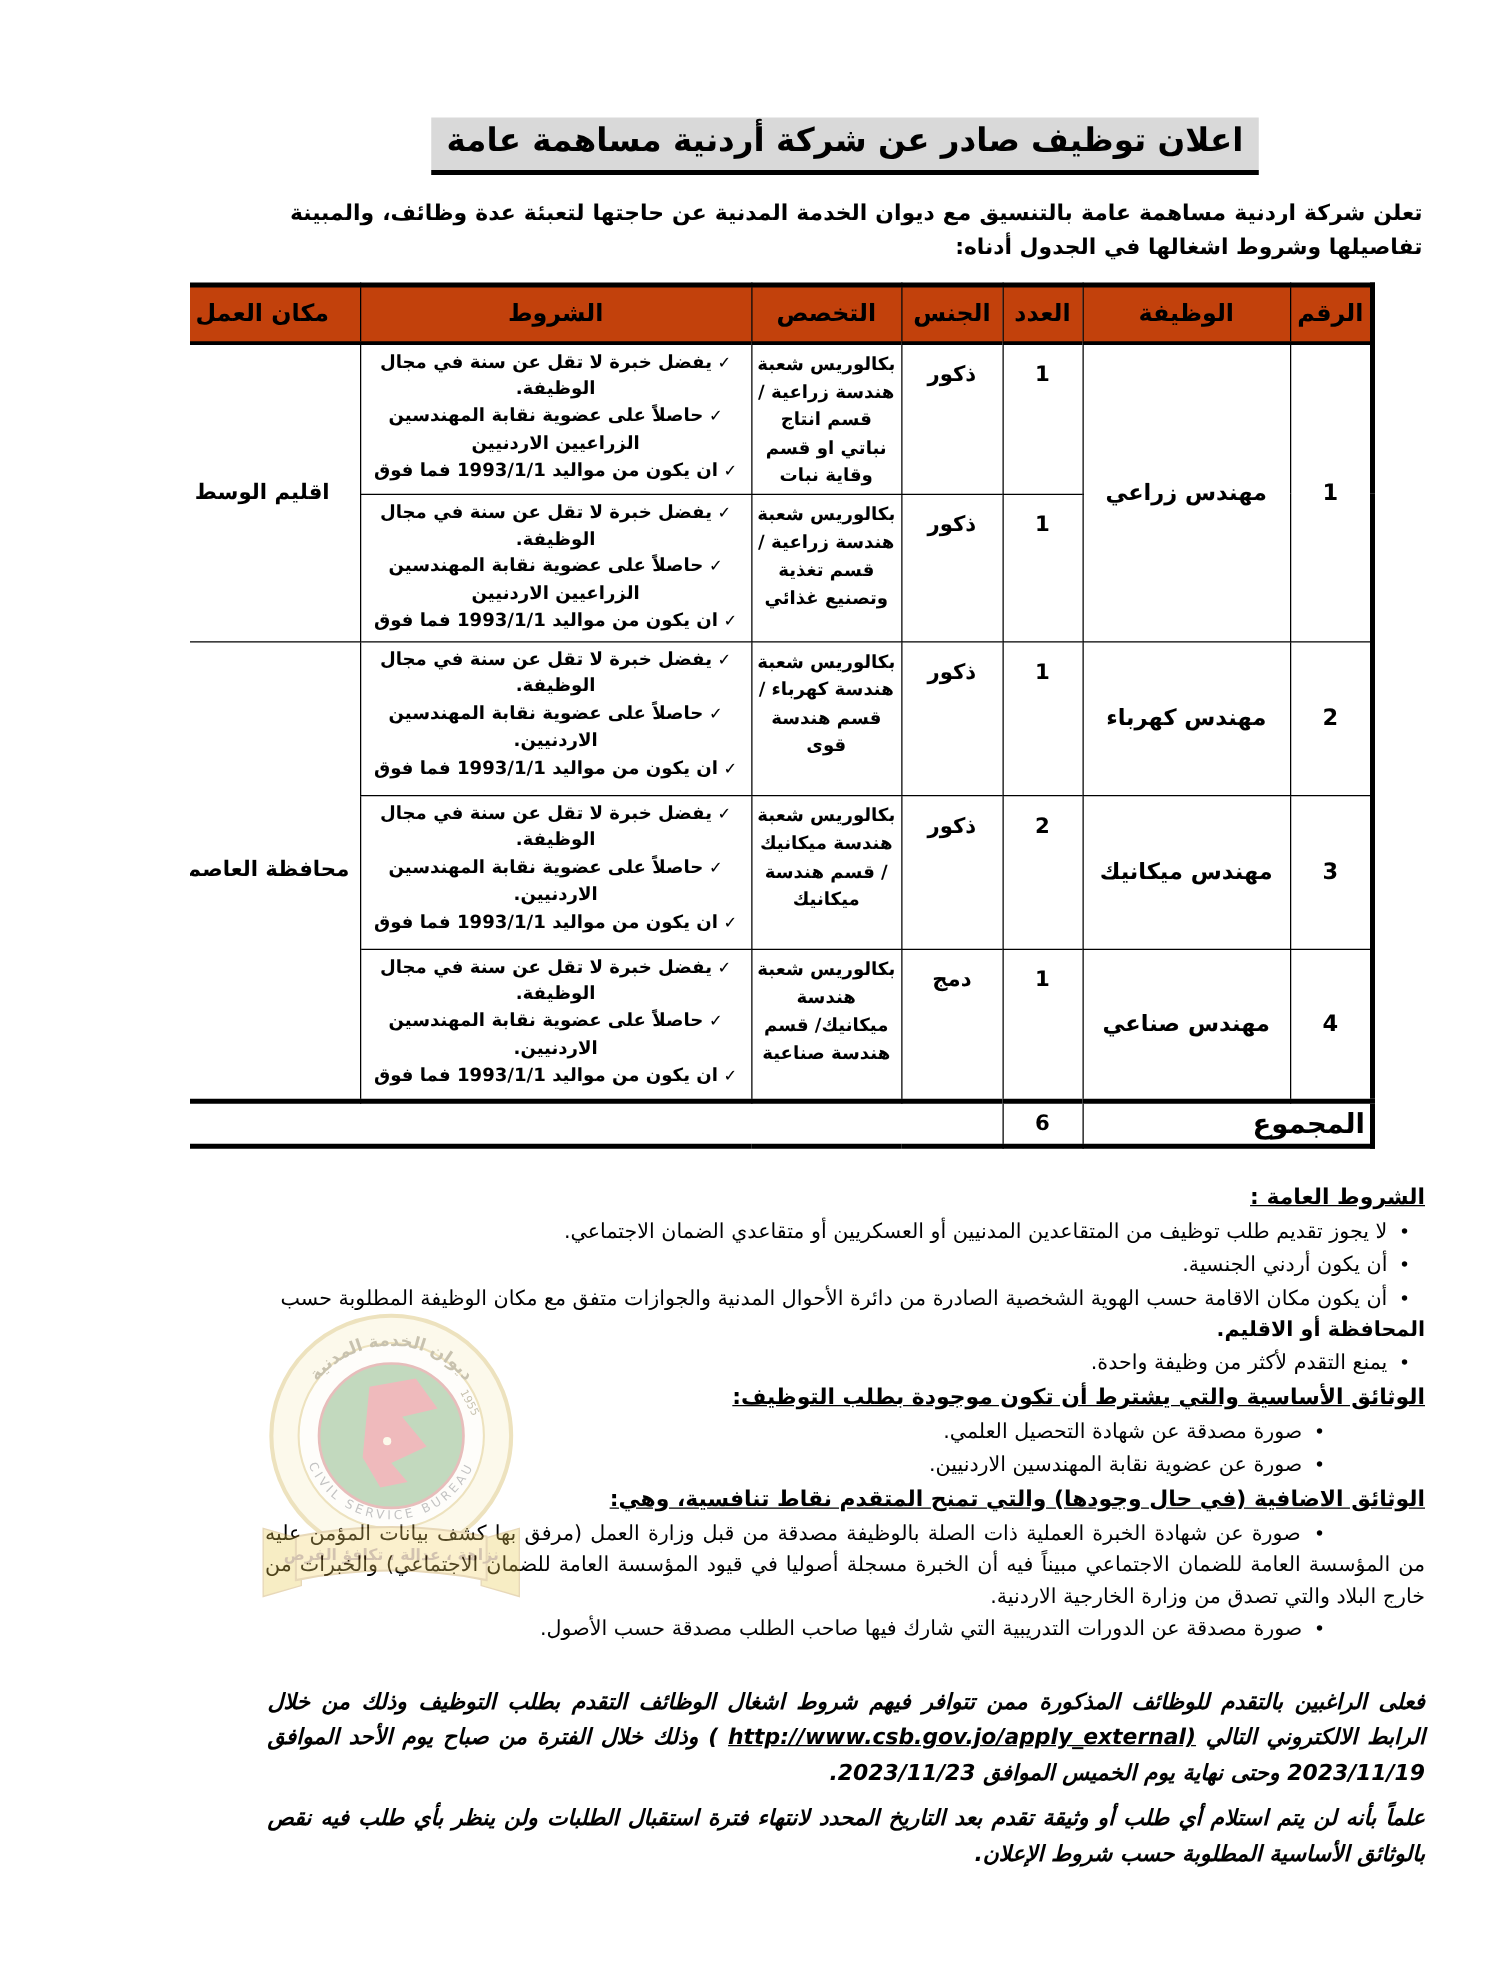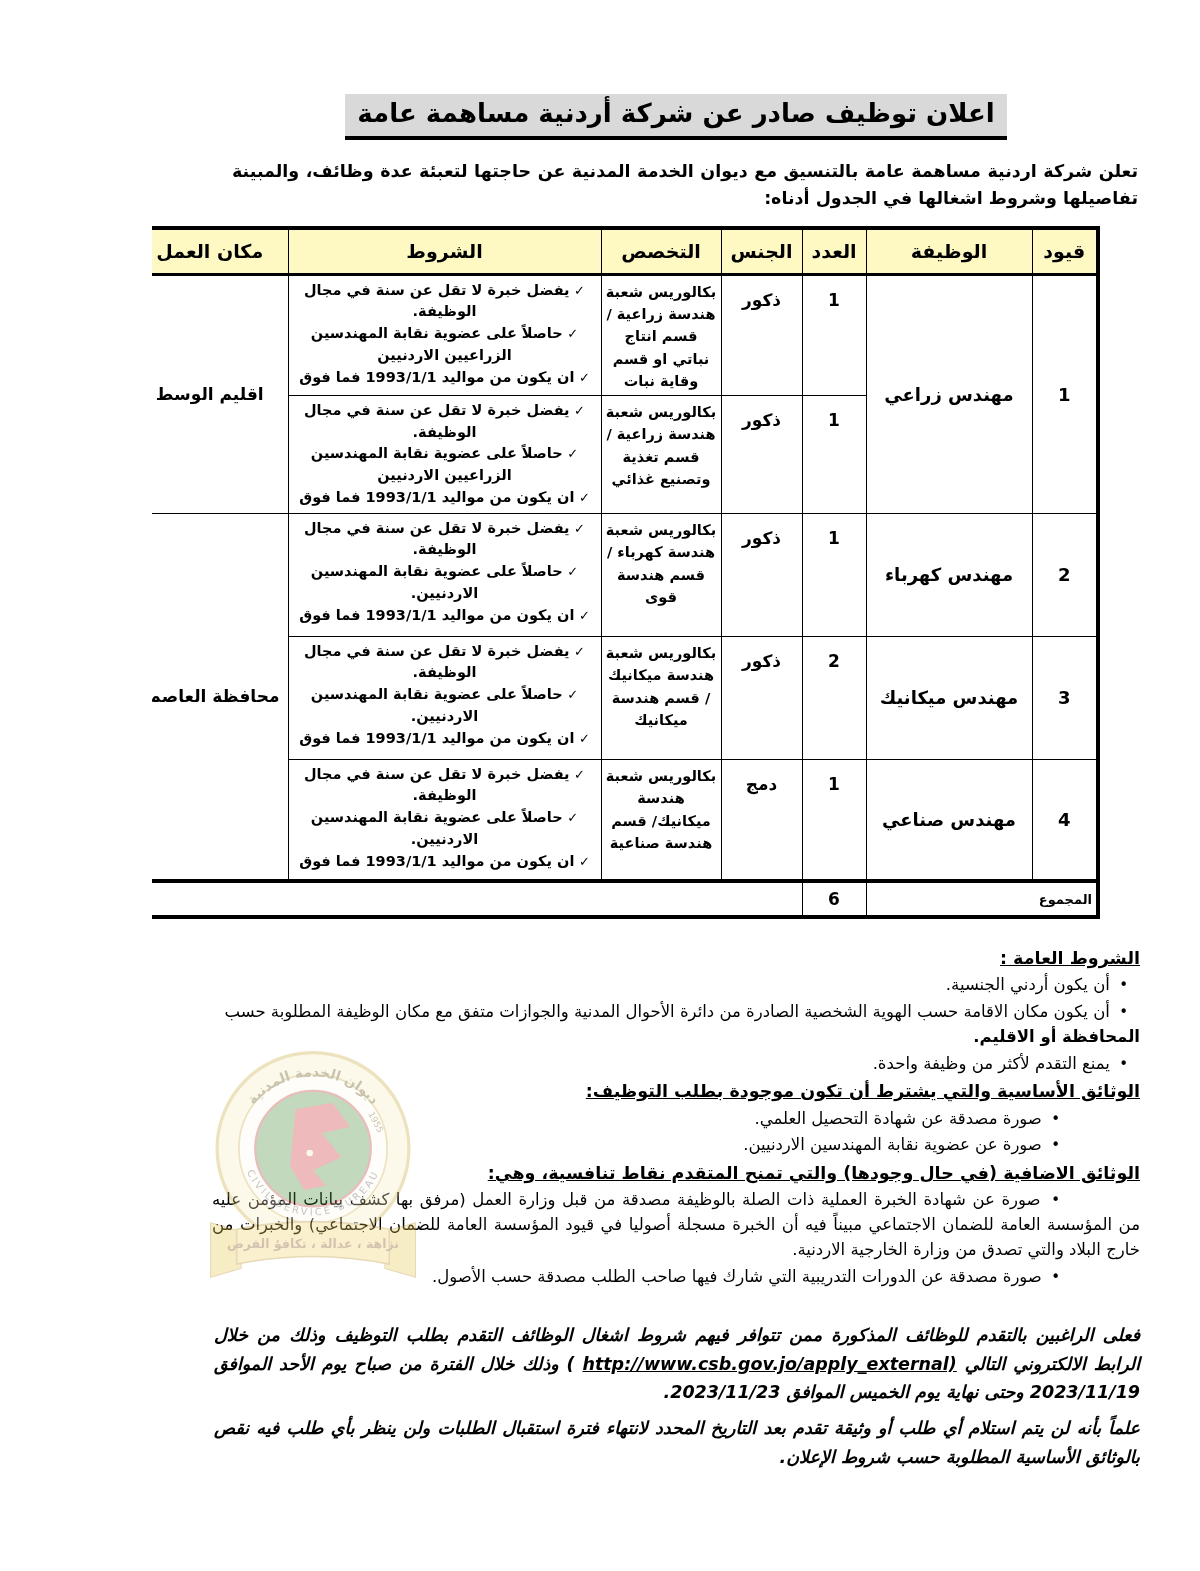--- a/index.html
+++ b/index.html
@@ -12,35 +12,35 @@
   .doc-title { display:inline-block; background:#d9d9d9; font-weight:bold; font-size:26px;
                padding:3px 12px 5px; border-bottom:4px solid #000; line-height:1.3; }
 
   
   .intro { margin:18px 62px 0 80px; font-weight:bold; font-size:17.5px; line-height:1.55; text-align:justify; }
 
   
   .jobs-table { border-collapse:collapse; table-layout:fixed; width:968px;
                 margin:14px 100px 0 auto; border:4px solid #000; }
   .jobs-table th, .jobs-table td { border:1px solid #000; text-align:center; font-weight:bold; padding:2px 4px; }
-  .jobs-table thead th { background:#fef9c3; font-size:19px; height:46px; border-bottom:3px solid #000; }
+  .jobs-table thead th { background:#c2410c; font-size:19px; height:46px; border-bottom:3px solid #000; }
   .jobs-table tbody td { border-top:1px solid #be185d; }
   tr.r120 { height:120px; } tr.r117 { height:117px; } tr.r123 { height:123px; } tr.r122 { height:122px; }
   tr.total-row { height:36px; }
   tr.total-row td { border-top:4px solid #000; }
   td.num  { font-size:18px; }
   td.job  { font-size:18px; }
   td.gen  { font-size:17px; vertical-align:top; padding-top:14px; }
   td.cnt-top { font-size:17px; vertical-align:top; padding-top:14px; }
   td.spec { font-size:14.5px; line-height:1.55; vertical-align:top; padding-top:5px; }
   td.conds { font-size:14.5px; line-height:1.5; vertical-align:top; padding:4px 5px; }
   td.loc  { font-size:17px; }
   .cond-item { text-align:center; }
   .chk { font-size:13px; }
-  td.tot-label { text-align:right; padding-left:10px; font-size:13px; }
+  td.tot-label { text-align:right; padding-left:10px; font-size:22px; }
   td.tot-value { font-size:17px; }
 
   
   .rules { margin:26px 60px 0; font-size:16.5px; line-height:1.5; }
   .sec-heading { font-weight:bold; font-size:17.5px; text-decoration:underline; margin-top:2px; }
   .gen-item { text-indent:12px; margin-top:2px; }
   .doc-item { text-indent:80px; margin-top:2px; }
   .doc-item.long { text-align:justify; }
   .bullet { font-size:15px; padding-left:4px; }
   .bold-seg { font-weight:bold; }
@@ -70,21 +70,21 @@
       <col style="width:66px">
         <col style="width:166px">
         <col style="width:64px">
         <col style="width:81px">
       <col style="width:120px">
         <col style="width:313px">
         <col style="width:158px">
     </colgroup>
     <thead>
       <tr>
-        <th>قيود</th>
+        <th>الرقم</th>
         <th>الوظيفة</th>
         <th>العدد</th>
         <th>الجنس</th>
         <th>التخصص</th>
         <th>الشروط</th>
         <th>مكان العمل</th>
       </tr>
     </thead>
     <tbody>
       <tr class="r120">
@@ -150,20 +150,21 @@
       <tr class="total-row">
         <td class="tot-label" colspan="2">المجموع</td>
         <td class="tot-value">6</td>
         <td colspan="4"></td>
       </tr>
     </tbody>
   </table>
 
   <div class="rules">
     <div class="sec-heading">الشروط العامة :</div>
+    <div class="gen-item"><span class="bullet">•</span> <span>لا يجوز تقديم طلب توظيف من المتقاعدين المدنيين أو العسكريين أو متقاعدي الضمان الاجتماعي.</span></div>
     <div class="gen-item"><span class="bullet">•</span> <span>أن يكون أردني الجنسية.</span></div>
     <div class="gen-item"><span class="bullet">•</span> <span>أن يكون مكان الاقامة حسب الهوية الشخصية الصادرة من دائرة الأحوال المدنية والجوازات متفق مع مكان الوظيفة المطلوبة حسب </span><span class="bold-seg">المحافظة أو الاقليم.</span></div>
     <div class="gen-item"><span class="bullet">•</span> <span>يمنع التقدم لأكثر من وظيفة واحدة.</span></div>
 
     <div class="sec-heading">الوثائق الأساسية والتي يشترط أن تكون موجودة بطلب التوظيف:</div>
     <div class="doc-item"><span class="bullet">•</span> <span>صورة مصدقة عن شهادة التحصيل العلمي.</span></div>
     <div class="doc-item"><span class="bullet">•</span> <span>صورة عن عضوية نقابة المهندسين الاردنيين.</span></div>
 
     <div class="sec-heading">الوثائق الاضافية (في حال وجودها) والتي تمنح المتقدم نقاط تنافسية، وهي:</div>
     <div class="doc-item long"><span class="bullet">•</span> <span>صورة عن شهادة الخبرة العملية ذات الصلة بالوظيفة  مصدقة من قبل وزارة  العمل (مرفق بها كشف بيانات المؤمن عليه من المؤسسة العامة للضمان الاجتماعي مبيناً فيه أن الخبرة مسجلة أصوليا في قيود المؤسسة العامة للضمان الاجتماعي) والخبرات من خارج البلاد والتي تصدق من وزارة الخارجية الاردنية.</span></div>

